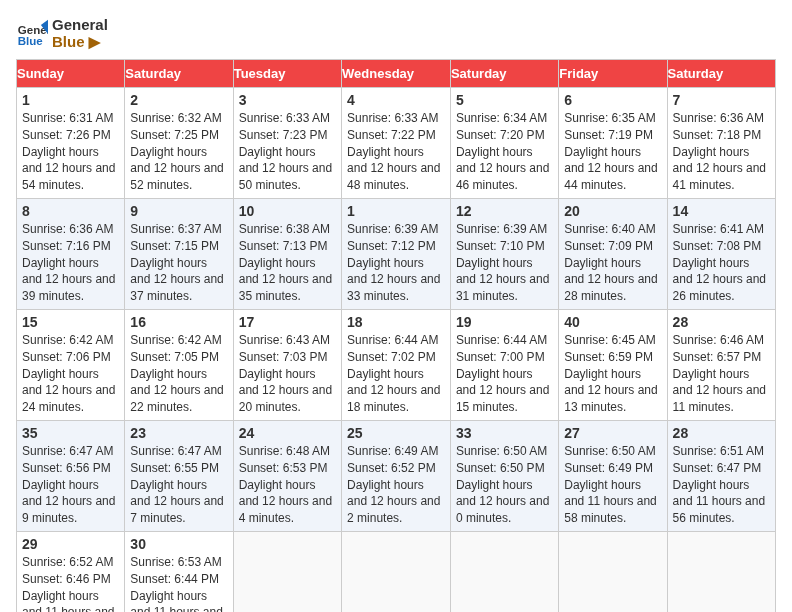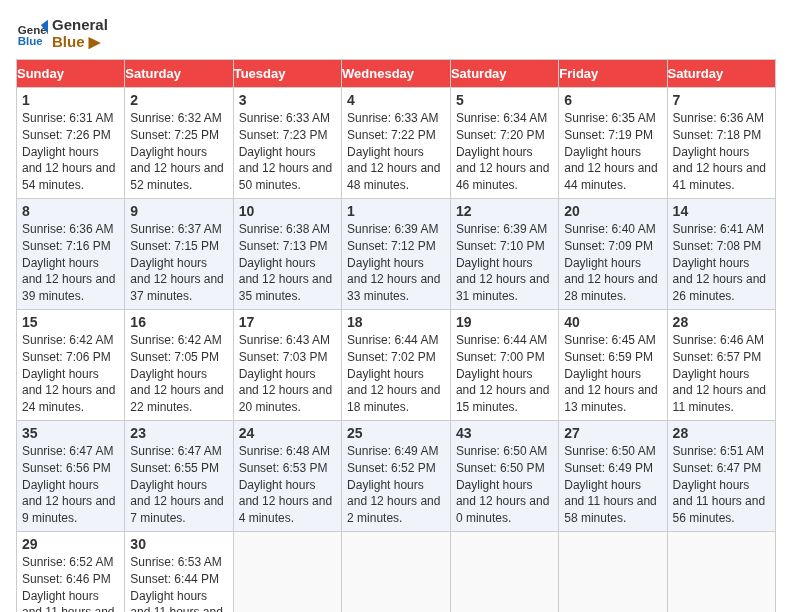--- a/index.html
+++ b/index.html
@@ -161,21 +161,21 @@
       </tr>
       <tr>
         <td><span class="day-num">35</span>
           <span class="day-detail">Sunrise: 6:47 AM<br>Sunset: 6:56 PM<br>Daylight hours<br>and 12 hours and 9 minutes.</span></td>
         <td><span class="day-num">23</span>
           <span class="day-detail">Sunrise: 6:47 AM<br>Sunset: 6:55 PM<br>Daylight hours<br>and 12 hours and 7 minutes.</span></td>
         <td><span class="day-num">24</span>
           <span class="day-detail">Sunrise: 6:48 AM<br>Sunset: 6:53 PM<br>Daylight hours<br>and 12 hours and 4 minutes.</span></td>
         <td><span class="day-num">25</span>
           <span class="day-detail">Sunrise: 6:49 AM<br>Sunset: 6:52 PM<br>Daylight hours<br>and 12 hours and 2 minutes.</span></td>
-        <td><span class="day-num">43</span>
+        <td><span class="day-num">33</span>
           <span class="day-detail">Sunrise: 6:50 AM<br>Sunset: 6:50 PM<br>Daylight hours<br>and 12 hours and 0 minutes.</span></td>
         <td><span class="day-num">27</span>
           <span class="day-detail">Sunrise: 6:50 AM<br>Sunset: 6:49 PM<br>Daylight hours<br>and 11 hours and 58 minutes.</span></td>
         <td><span class="day-num">28</span>
           <span class="day-detail">Sunrise: 6:51 AM<br>Sunset: 6:47 PM<br>Daylight hours<br>and 11 hours and 56 minutes.</span></td>
       </tr>
       <tr>
         <td><span class="day-num">29</span>
           <span class="day-detail">Sunrise: 6:52 AM<br>Sunset: 6:46 PM<br>Daylight hours<br>and 11 hours and 53 minutes.</span></td>
         <td><span class="day-num">30</span>

